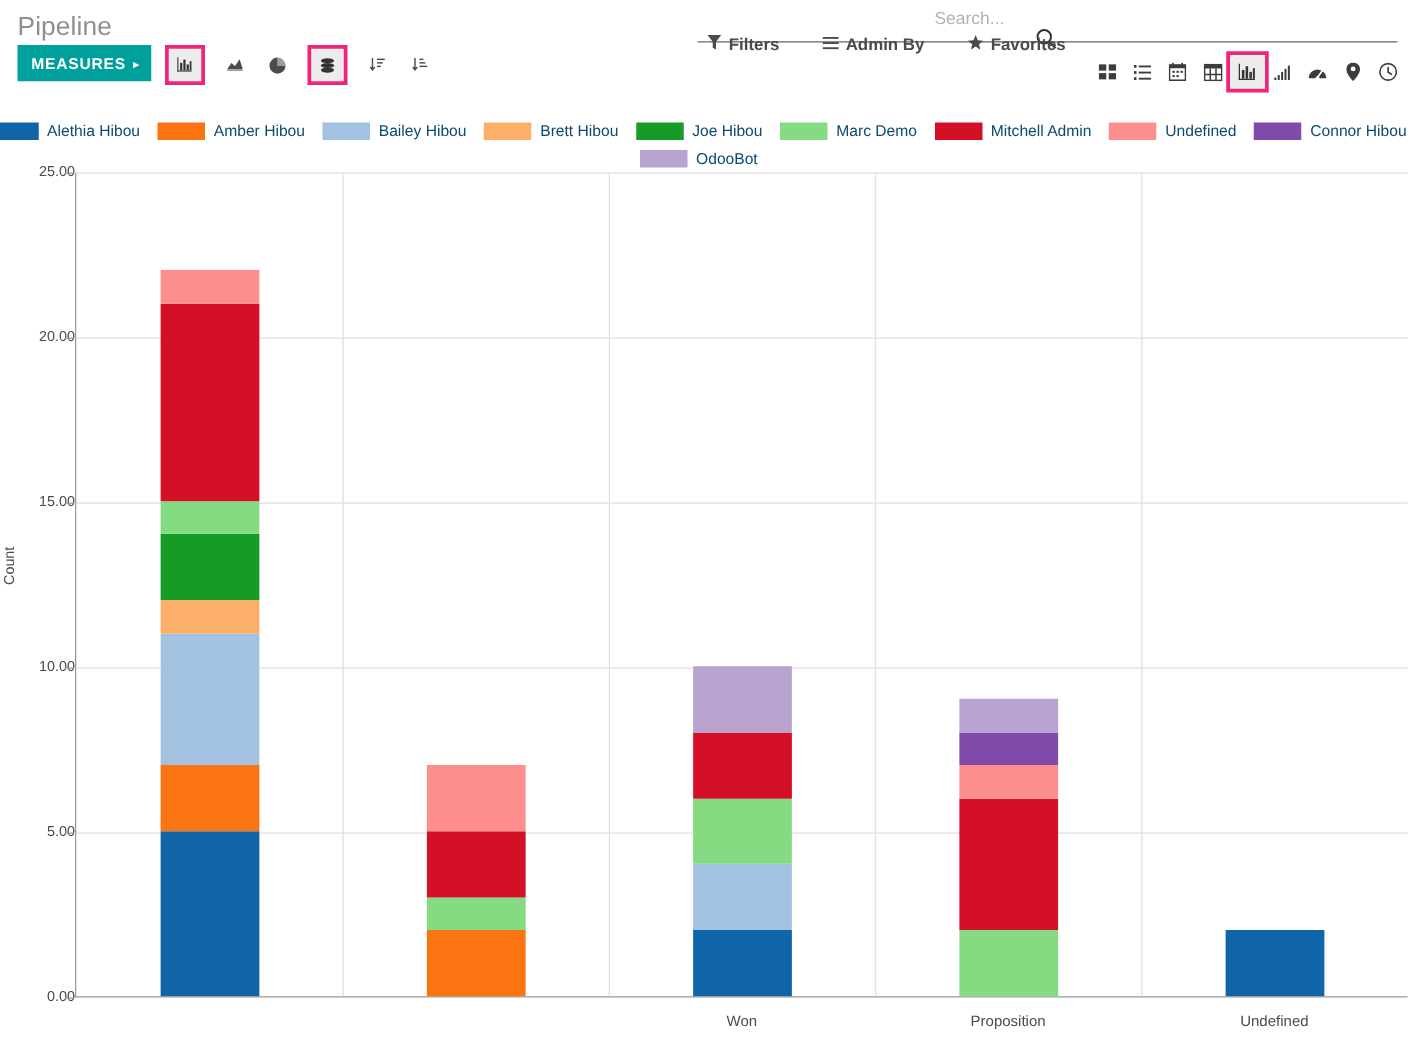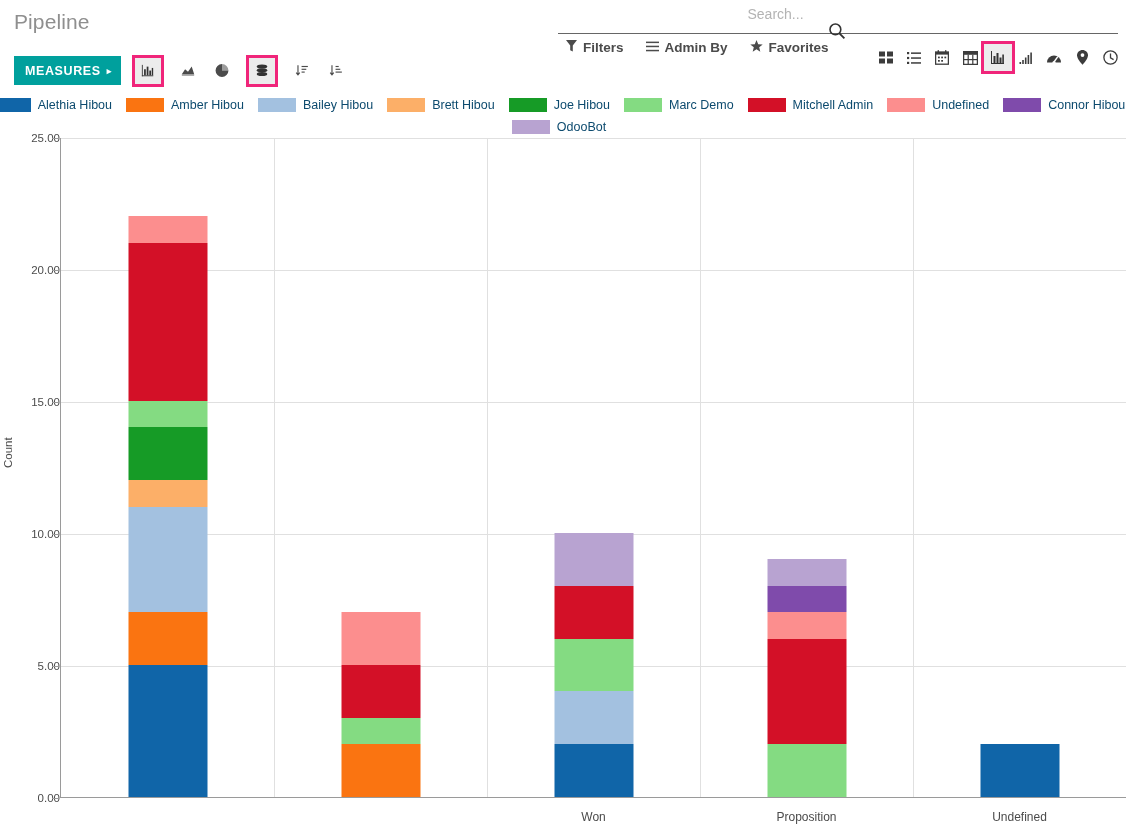--- a/index.html
+++ b/index.html
@@ -14,21 +14,21 @@
 
   
   .cp { position:absolute; left:0; top:0; width:1132px; height:80px; background:#fff; }
 
   .breadcrumb {
     position:absolute; left:14px; top:10px;
     font-size:21px; color:#8f8f8f; font-weight:400; letter-spacing:.1px;
   }
 
   
-  .left-tools { position:absolute; left:14px; top:56px; display:flex; align-items:center; height:29px; }
+  .left-tools { position:absolute; left:14px; top:36px; display:flex; align-items:flex-end; height:29px; }
   .measures-btn {
     height:29px; background:#00a09d; color:#fff; border:0;
     font-size:12.5px; font-weight:bold; letter-spacing:.6px;
     padding:0 9px 0 11px; display:flex; align-items:center; gap:6px;
     cursor:pointer; border-radius:0;
   }
   .measures-btn .caret { font-size:9px; position:relative; top:0px; }
 
   .icon-btn {
     width:26px; height:26px; display:flex; align-items:center; justify-content:center;
@@ -44,21 +44,21 @@
   .search-wrap { position:absolute; left:558px; top:6px; width:560px; height:28px;
                  border-bottom:1px solid #666; display:flex; align-items:center;flex-direction:column; }
   .search-input {
     flex:1; border:0; outline:0; height:24px; font-size:14px; color:#333;
     font-family:"Liberation Sans", sans-serif; background:transparent; padding:0 2px;
   }
   .search-input::placeholder { color:#b3b3b3; }
   .search-icon { width:18px; height:18px; color:#333; margin-right:2px; }
 
   
-  .filter-row { position:absolute; left:566px; top:40px; display:flex; align-items:center; gap:22px; }
+  .filter-row { position:absolute; left:566px; top:28px; display:flex; align-items:center; gap:34px; }
   .fr-item { display:flex; align-items:center; gap:6px; font-size:13.5px; color:#4b4b4b; cursor:pointer; font-weight:bold; }
   .fr-item .g { font-size:12px; }
 
   .view-switcher { position:absolute; right:8px; top:44px; display:flex; align-items:center; }
   .vs-btn { width:28px; height:27px; display:flex; align-items:center; justify-content:center;
             color:#3c3c3c; cursor:pointer; background:transparent; border:0; }
   .vs-btn.active { background:#ececec; outline:3px solid #f0257a; }
 
   
   .legend { position:absolute; left:0; top:94px; width:1132px; }

